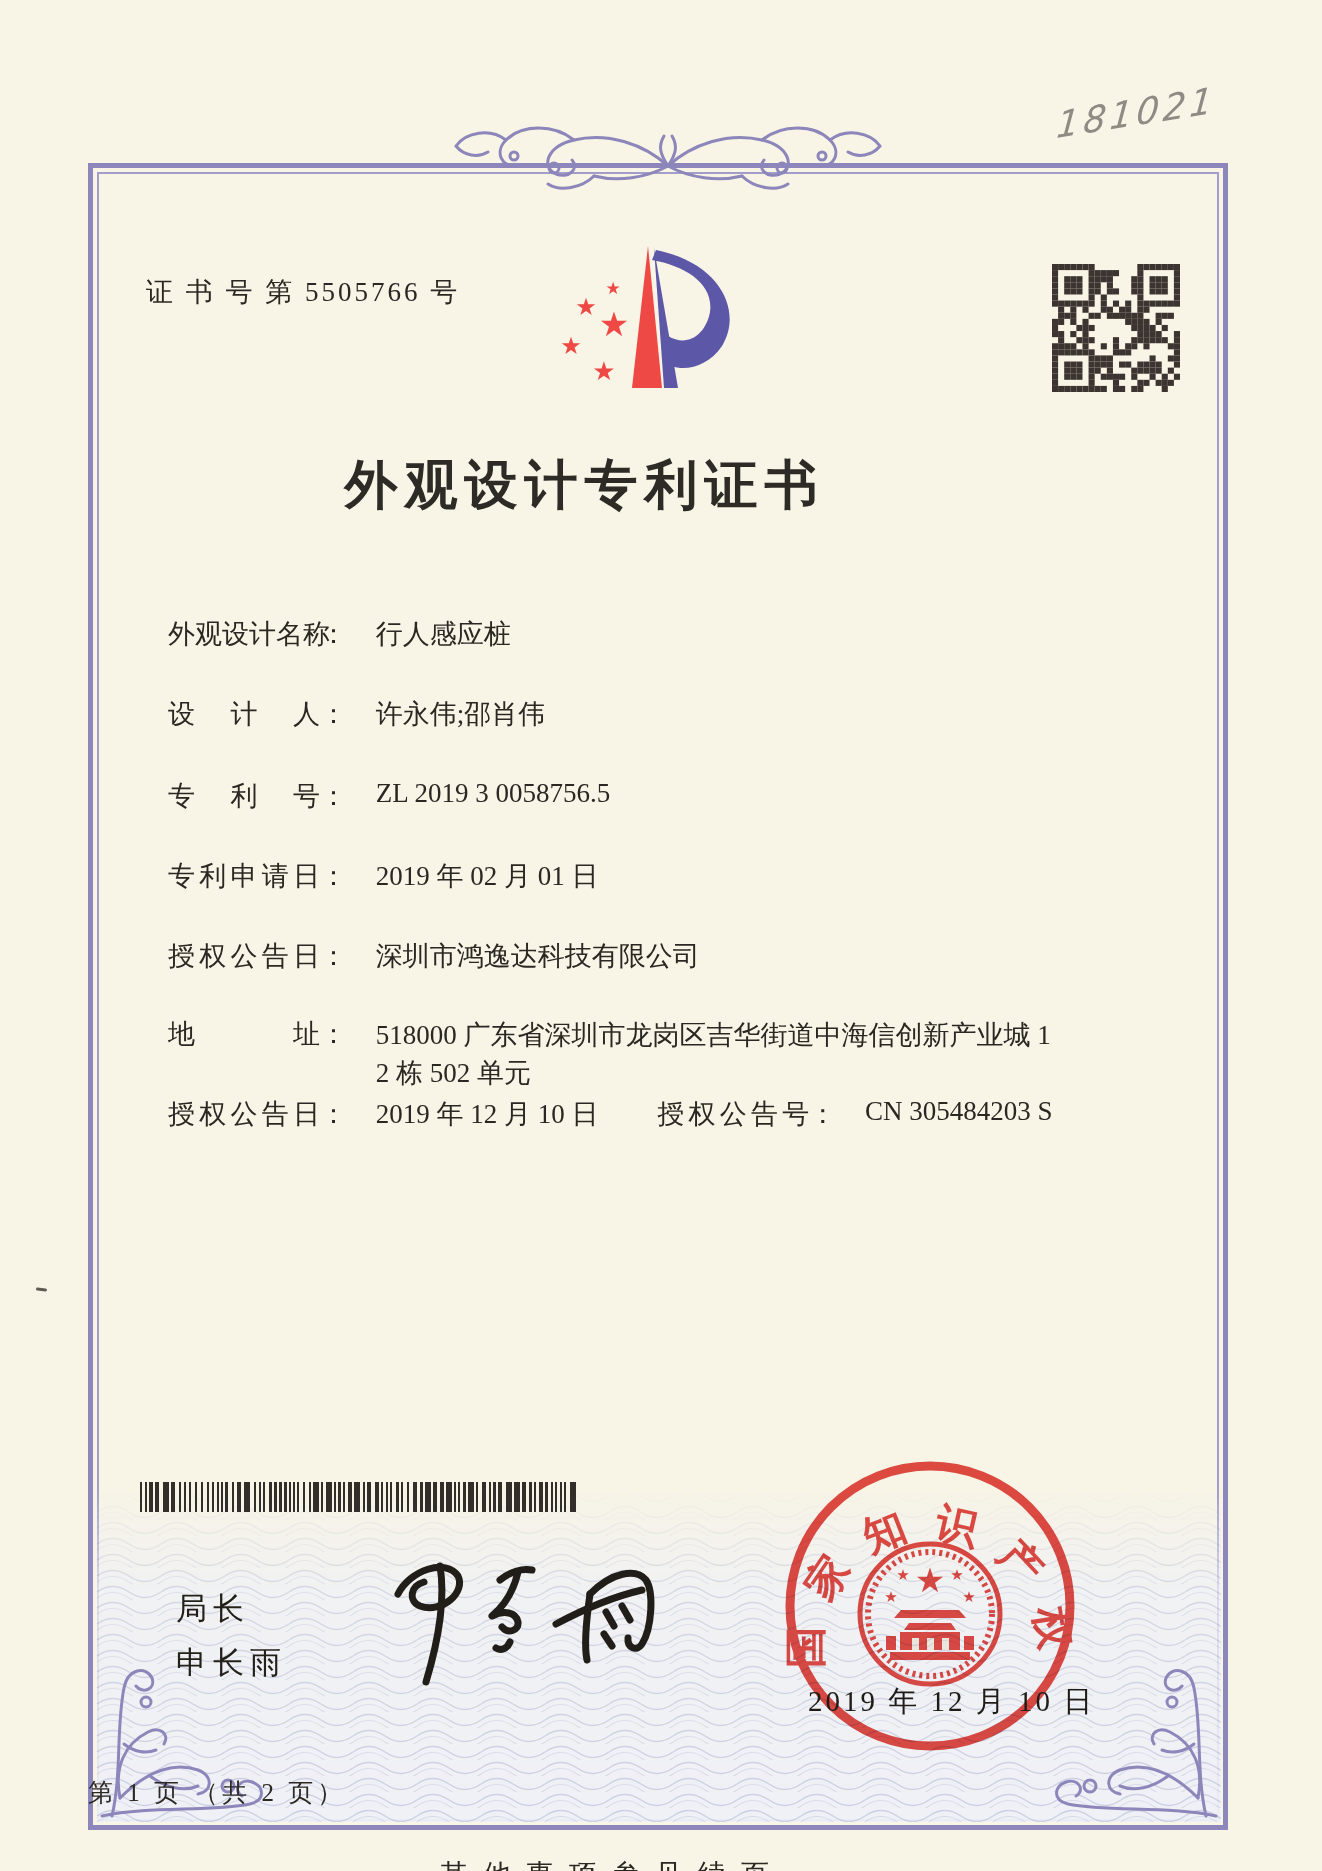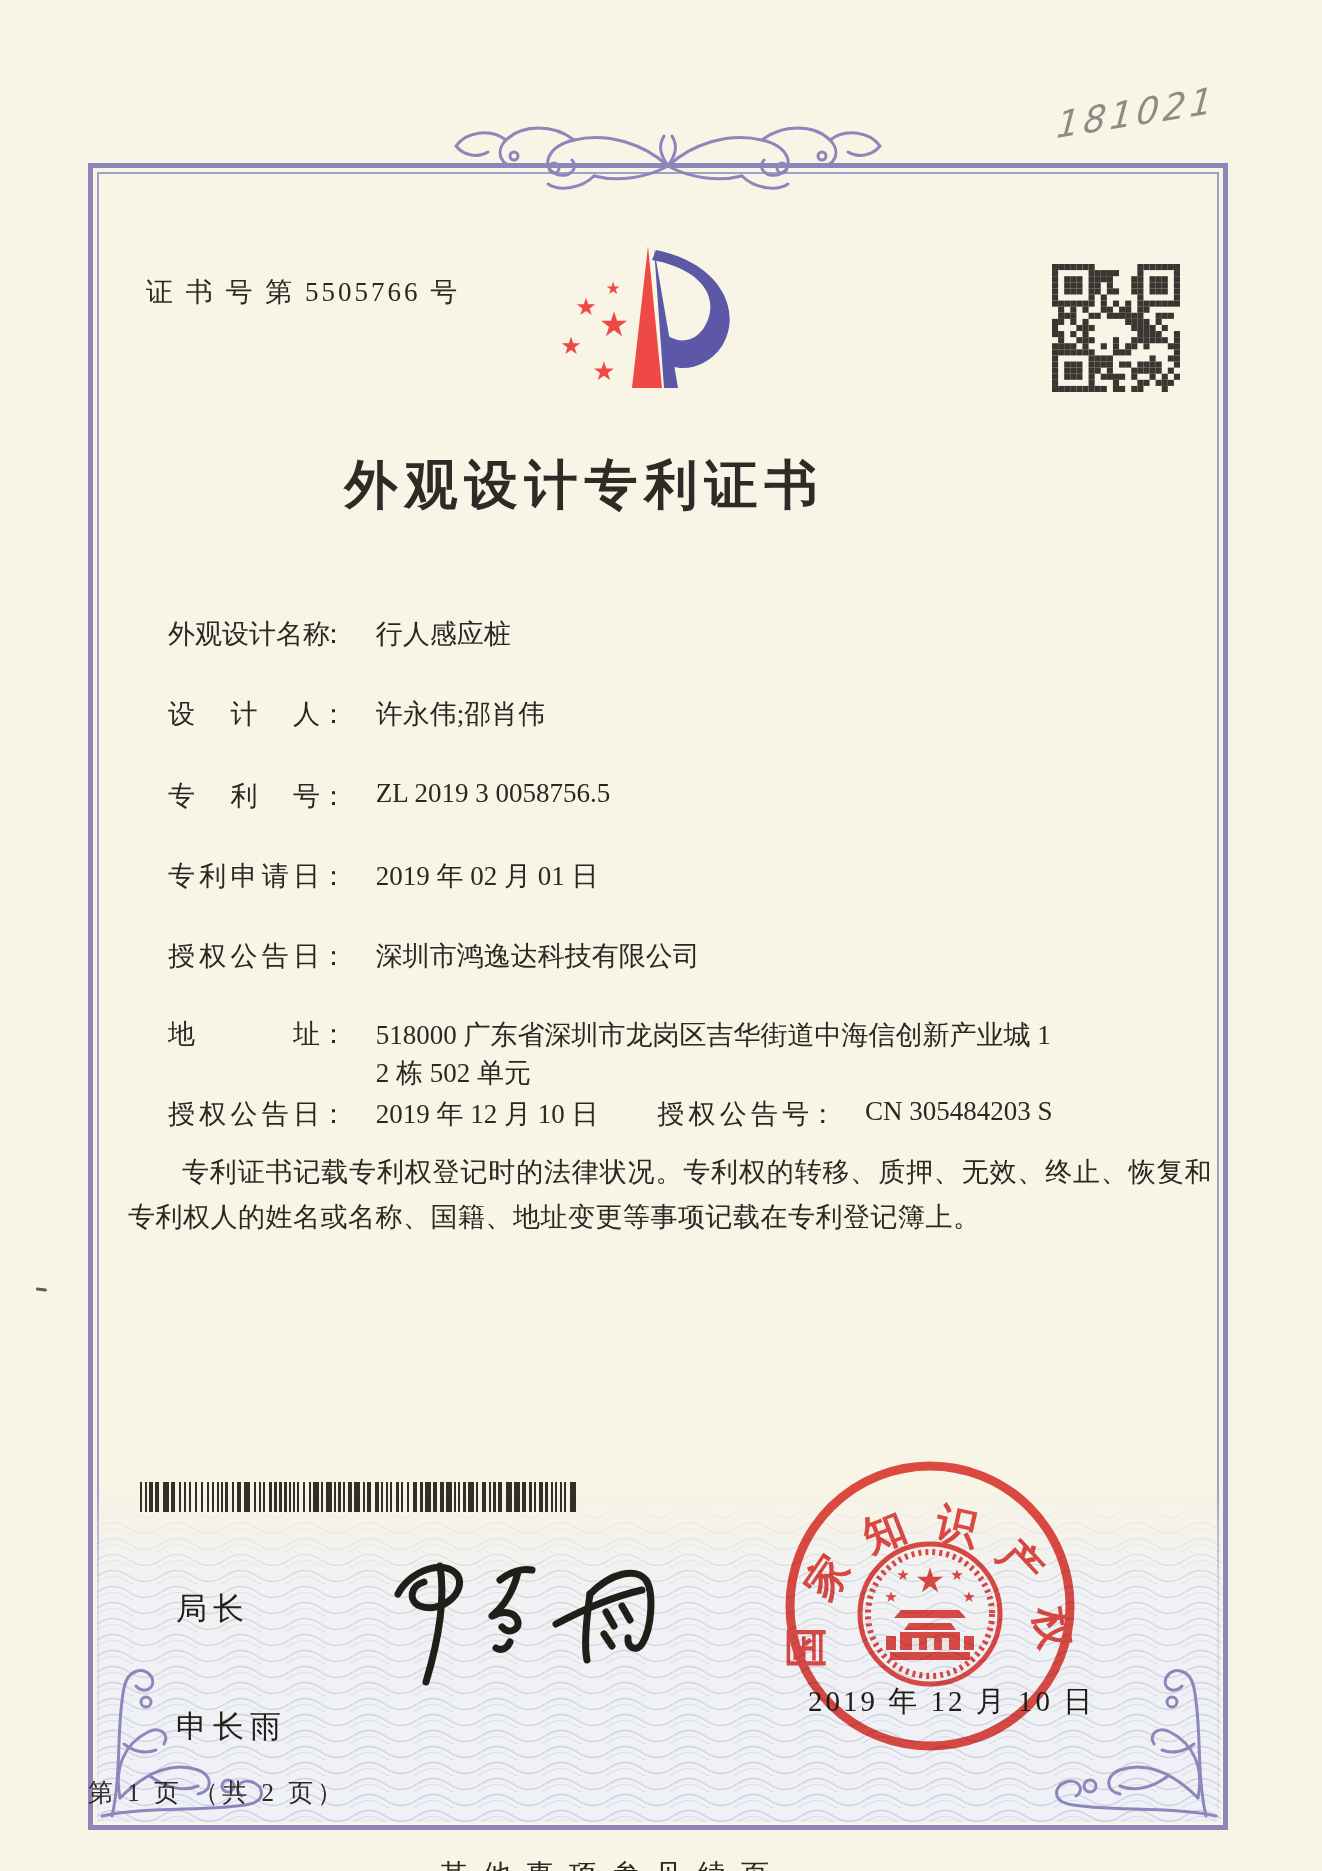--- a/index.html
+++ b/index.html
@@ -46,21 +46,21 @@
   .row-grant{top:1096px;}
   .grant-no-group{margin-left:52px;}
   .paras{
     position:absolute;left:128px;top:1150px;width:1084px;
     font-size:27px;line-height:45px;text-align:justify;z-index:2;
     letter-spacing:0.5px;
   }
   .paras p{margin:0;text-indent:2em;}
   .barcode-svg{position:absolute;left:140px;top:1482px;z-index:2;}
   .signer-title{position:absolute;left:176px;top:1588px;font-size:31px;letter-spacing:6px;z-index:2;color:#232019;}
-  .signer-name{position:absolute;left:176px;top:1706px;font-size:31px;letter-spacing:6px;z-index:2;color:#232019;}
+  .signer-name{position:absolute;left:176px;top:1642px;font-size:31px;letter-spacing:6px;z-index:2;color:#232019;}
   .sig-svg{position:absolute;left:380px;top:1530px;z-index:3;}
   .seal-svg{position:absolute;left:780px;top:1456px;z-index:3;mix-blend-mode:multiply;opacity:.95;}
   .seal-date{position:absolute;left:808px;top:1682px;font-size:29px;letter-spacing:3px;color:#1f1c18;z-index:4;}
   .page-footer{
     position:absolute;left:88px;top:1776px;width:1042px;
     font-size:25px;letter-spacing:4px;z-index:2;color:#2b2722;
   }
   .clipped-line{
     position:absolute;left:440px;top:1856px;height:15px;overflow:hidden;
     font-size:28px;letter-spacing:15px;color:#2b2722;z-index:2;white-space:nowrap;
@@ -421,21 +421,20 @@
     <span class="flabel">授权公告日</span><span class="fcolon">：</span>
     <span class="fvalue">2019 年 12 月 10 日</span>
   </span>
   <span class="grant-no-group">
     <span class="flabel">授权公告号</span><span class="fcolon">：</span>
     <span class="fvalue">CN 305484203 S</span>
   </span>
 </div>
 
 <div class="paras">
-  <p>专利证书记载专利权登记时的法律状况。专利权的转移、质押、无效、终止、恢复和专利权人的姓名或名称、国籍、地址变更等事项记载在专利登记簿上。</p>
 </div>
 
 <svg class="barcode-svg" width="442" height="30" viewBox="0 0 442 30" fill="#332e2a" id="barcode">
     <rect x="0" y="0" width="2" height="30"></rect>
     <rect x="5" y="0" width="2" height="30"></rect>
     <rect x="9" y="0" width="4" height="30"></rect>
     <rect x="15" y="0" width="4" height="30"></rect>
     <rect x="23" y="0" width="6" height="30"></rect>
     <rect x="31" y="0" width="4" height="30"></rect>
     <rect x="39" y="0" width="2" height="30"></rect>

